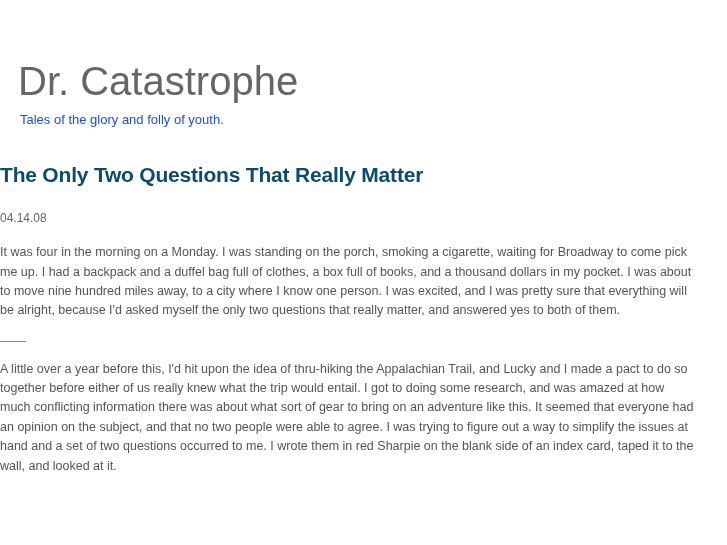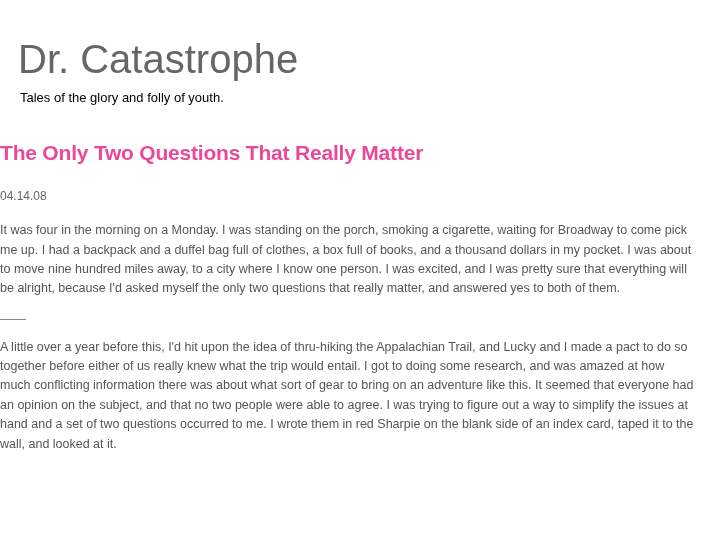--- a/index.html
+++ b/index.html
@@ -13,33 +13,33 @@
     overflow: hidden;
     font-family: "Liberation Sans", sans-serif;
     color: #555555;
   }
   .page {
     position: relative;
     width: 727px;
     height: 545px;
   }
   .site-header {
-    padding: 38px 0 0 18px;
+    padding: 60px 0 0 18px;
   }
   .site-title {
     font-size: 40px;
     font-weight: normal;
     letter-spacing: 0px;
     color: #666666;
     margin: 0;
     line-height: 1.05;
   }
   .site-tagline {
     font-size: 13px;
-    color: #000000;
+    color: #1d4ed8;
     margin: 10px 0 16px 2px;
     font-weight: normal;
   }
   .content-wrap {
     display: flex;
     align-items: flex-start;
     margin-top: 35px;
   }
   .sidebar {
     width: 195px;
@@ -57,21 +57,21 @@
     line-height: 1.4;
   }
   .main {
     flex: 1 1 auto;
     padding-right: 30px;
     box-sizing: border-box;
   }
   .post-title {
     font-size: 21px;
     font-weight: bold;
-    color: #ec4899;
+    color: #0c4a6e;
     margin: 0 0 0 0;
     line-height: 1.2;
     letter-spacing: -0.2px;
   }
   .post-date {
     font-size: 12px;
     color: #666666;
     margin: 24px 0 0 0;
   }
   .post-body p {

